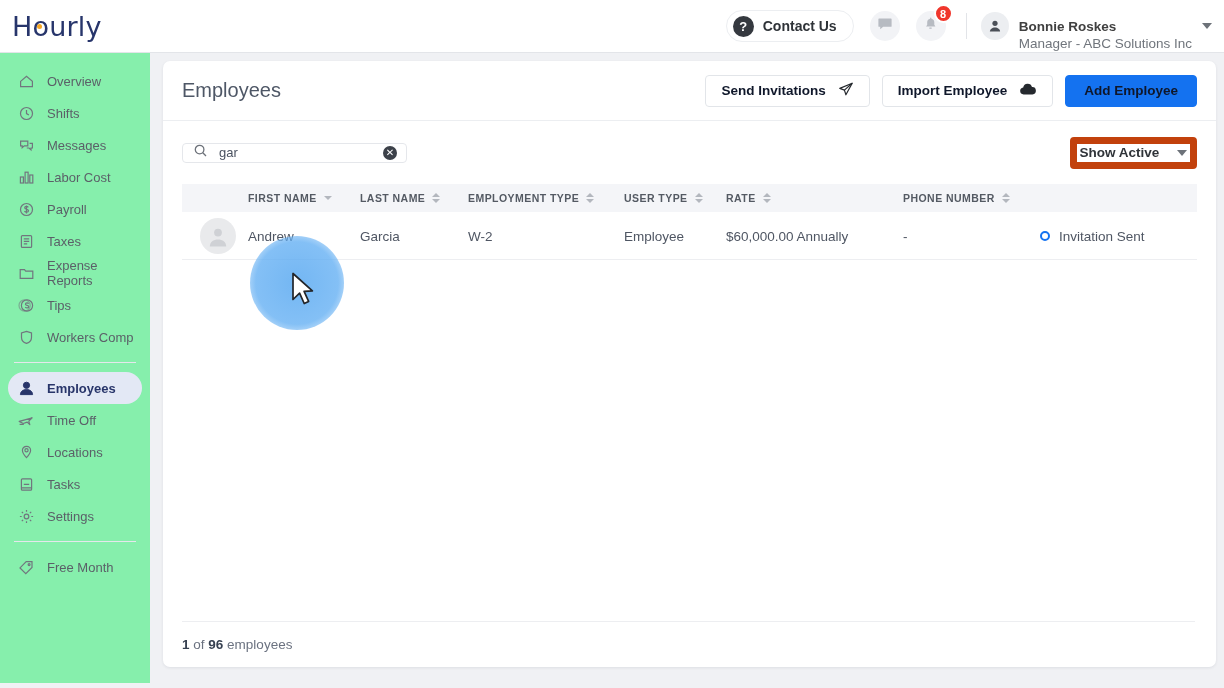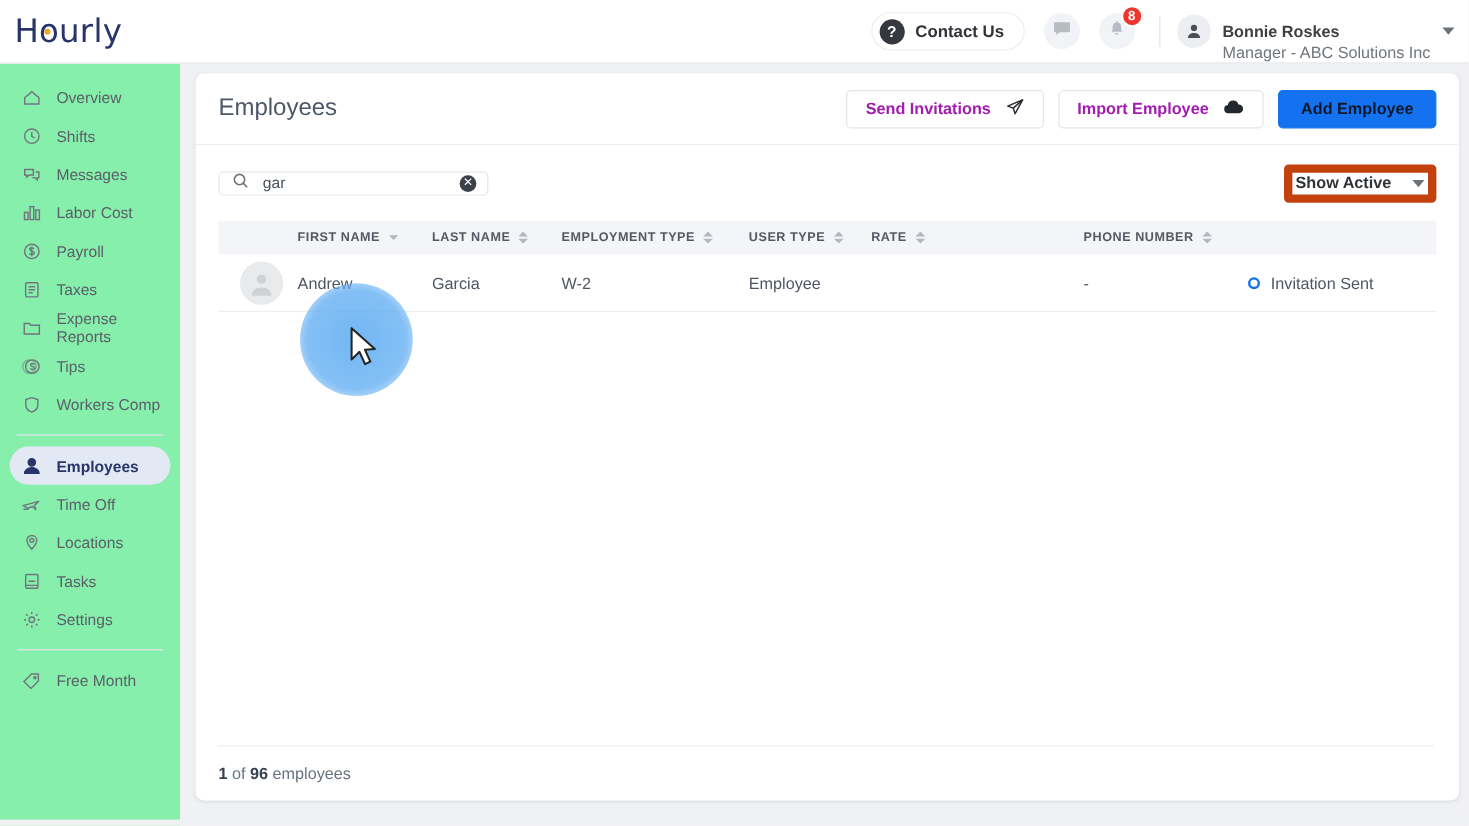--- a/index.html
+++ b/index.html
@@ -128,21 +128,21 @@
   .page-title { font-size: 20px; color: #4e5766; font-weight: 400; }
   .head-actions { margin-left: auto; display: flex; align-items: center; gap: 12px; }
   .btn {
     height: 32px; border-radius: 4px;
     display: flex; align-items: center; gap: 12px;
     padding: 0 15px;
     font-size: 13.5px; font-weight: 600;
     cursor: pointer;
     white-space: nowrap;
   }
-  .btn-outline { border: 1px solid #e2e5e9; background: #fff; color: #a21caf; }
+  .btn-outline { border: 1px solid #e2e5e9; background: #fff; color: #0f172a; }
   .btn-primary { background: #1472f0; color: #0f172a; border: 1px solid #1472f0; font-weight: bold; padding: 0 18px; }
 
   .filter-row {
     height: 63px; display: flex; align-items: center;
     padding: 0 19px;
   }
   .search-box {
     width: 225px; height: 20px;
     border: 1px solid #e5e7eb; border-radius: 4px;
     display: flex; align-items: center;
@@ -547,20 +547,21 @@
         <div class="avatar-row">
           <svg width="22" height="22" viewBox="0 0 22 22">
               <circle cx="11" cy="7.6" r="3.9" fill="#cfd1d5"></circle>
               <path d="M2.8 21.5c0-4.4 3.7-7 8.2-7s8.2 2.6 8.2 7z" fill="#cfd1d5"></path>
             </svg>
         </div>
         <div class="cell" style="left:66px">Andrew</div>
         <div class="cell" style="left:178px">Garcia</div>
         <div class="cell" style="left:286px">W-2</div>
         <div class="cell" style="left:442px">Employee</div>
+        <div class="cell" style="left:544px">$60,000.00 Annually</div>
         <div class="cell" style="left:721px">-</div>
         <div class="cell" style="left:858px">
           <span class="status-dot"></span>
           <span>Invitation Sent</span>
         </div>
       </div>
     </div>
 
     <div class="footer-sep"></div>
     <div class="footer-count">

